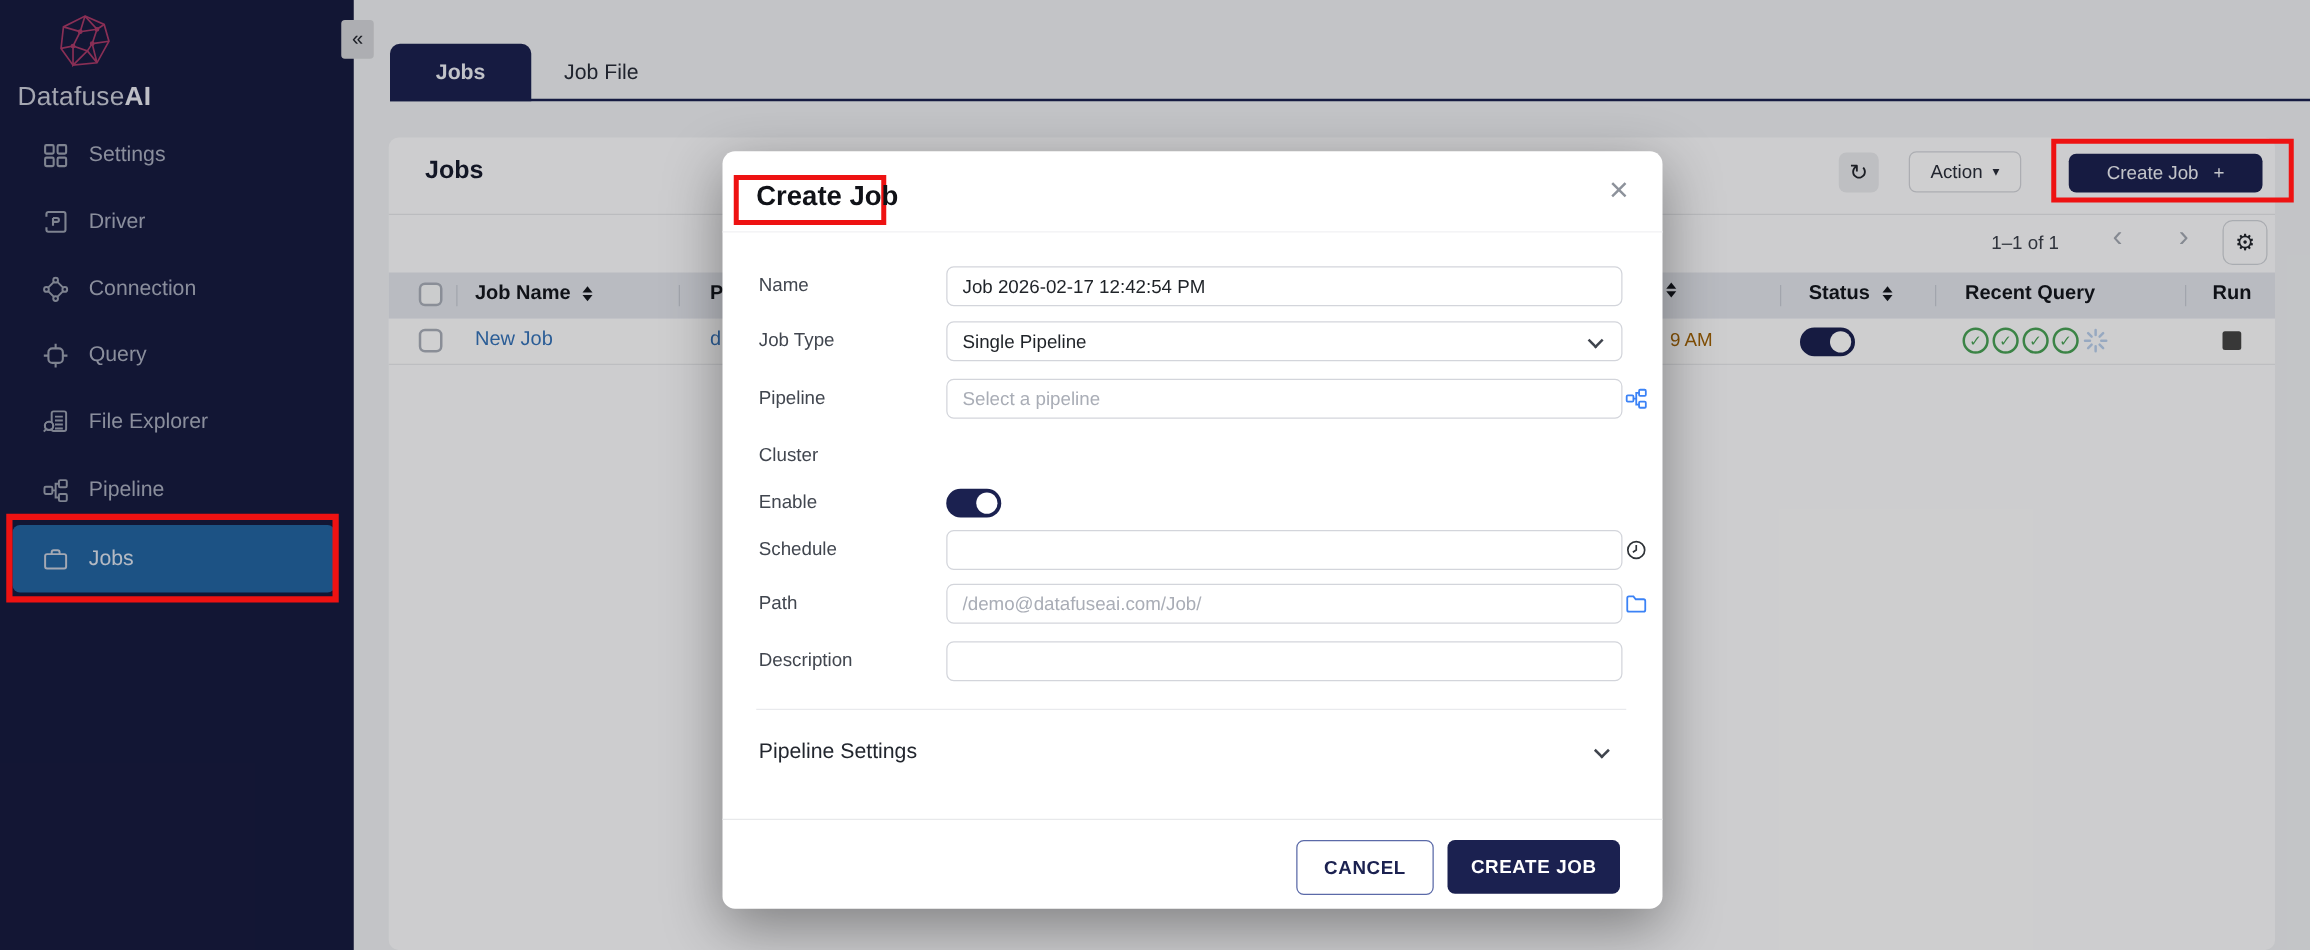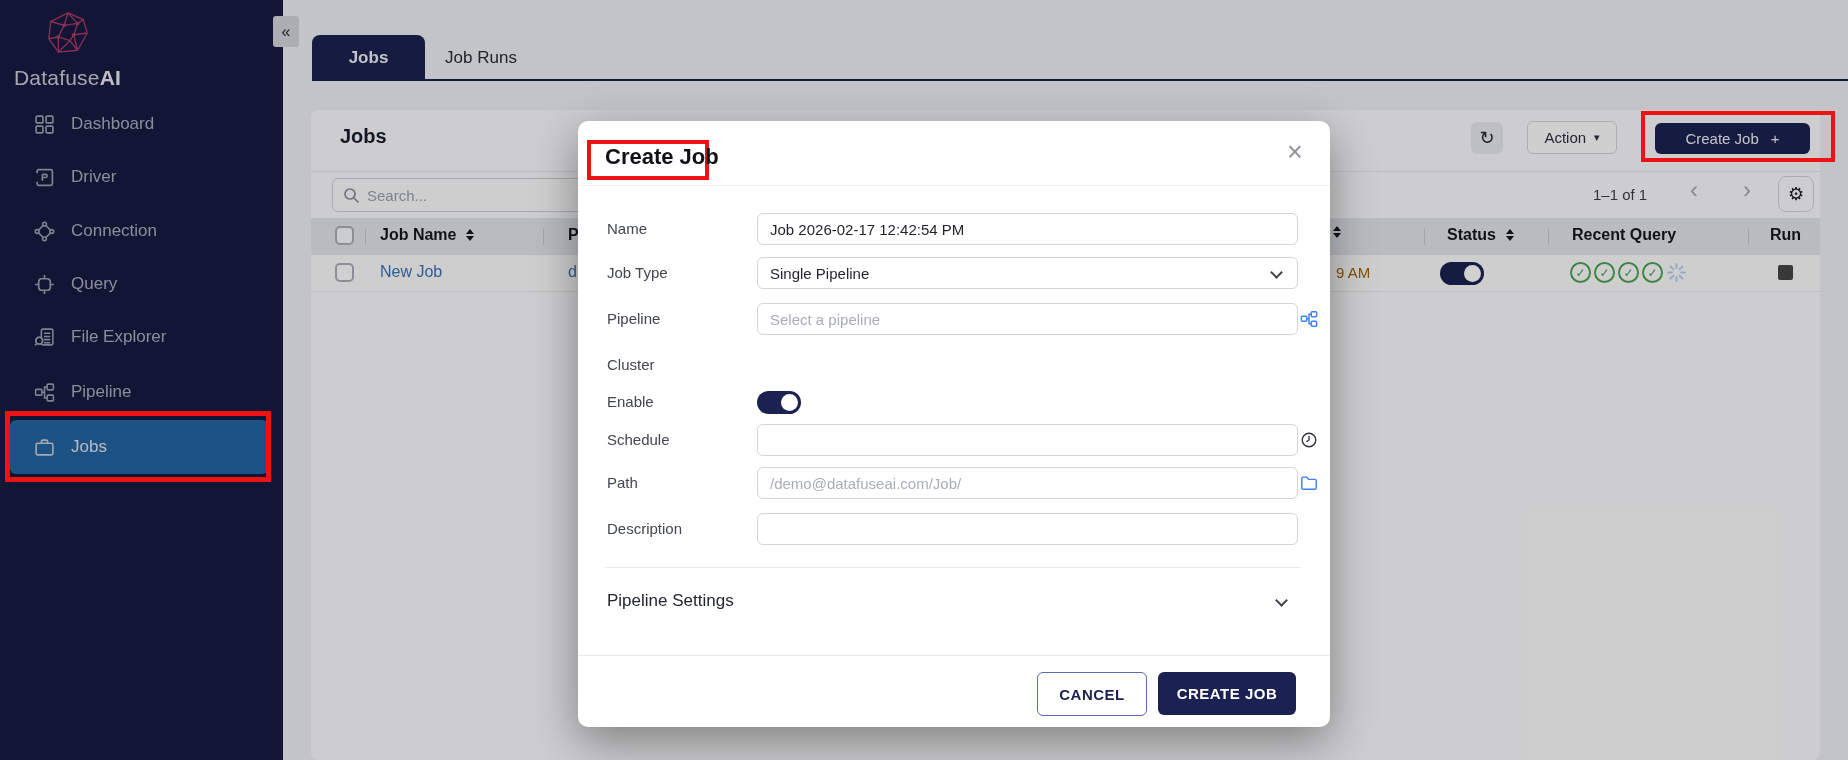--- a/index.html
+++ b/index.html
@@ -134,21 +134,21 @@
       <span class="logo-text"><span>Datafuse</span><b>AI</b></span>
     </div>
 
     <div class="nav-item" style="top:101px">
       <svg viewBox="0 0 20 20" fill="none" stroke="#9aa0b0" stroke-width="1.6">
         <rect x="2" y="2" width="6.5" height="6.5" rx="1"></rect>
           <rect x="11.5" y="2" width="6.5" height="6.5" rx="1"></rect>
         <rect x="2" y="11.5" width="6.5" height="6.5" rx="1"></rect>
           <rect x="11.5" y="11.5" width="6.5" height="6.5" rx="1"></rect>
       </svg>
-      <span>Dashboard</span>
+      <span>Settings</span>
     </div>
 
     <div class="nav-item" style="top:154px">
       <svg viewBox="0 0 20 20" fill="none" stroke="#9aa0b0" stroke-width="1.6">
         <path d="M3,6 V4 a1.5,1.5 0 0 1 1.5,-1.5 H16 a1.5,1.5 0 0 1 1.5,1.5 v12 a1.5,1.5 0 0 1 -1.5,1.5 H4.5 A1.5,1.5 0 0 1 3,16 v-2"></path>
         <path d="M8,7 v6 M8,10 h3 a1.5,1.5 0 0 0 0,-3 h-3"></path>
       </svg>
       <span>Driver</span>
     </div>
 
@@ -198,46 +198,39 @@
         <path d="M7,6 V4.5 A1.5,1.5 0 0 1 8.5,3 h3 A1.5,1.5 0 0 1 13,4.5 V6"></path>
       </svg>
       <span>Jobs</span>
     </div>
   </aside>
 
   <button class="collapse-btn">«</button>
 
   <div class="tab-underline"></div>
   <div class="tab active">Jobs</div>
-  <div class="tab inactive">Job Runs</div>
+  <div class="tab inactive">Job File</div>
 
   <div class="card">
     <div class="card-title">Jobs</div>
 
     <button class="btn-refresh">
       <span>↻</span>
     </button>
     <button class="btn-action">
       <span>Action</span>
       <span class="caret">▾</span>
     </button>
     <button class="btn-create">
       <span>Create Job</span>
       <span>+</span>
     </button>
 
     <div class="card-div1"></div>
 
-    <div class="search-wrap">
-      <svg width="17" height="17" viewBox="0 0 17 17" fill="none" stroke="#878d99" stroke-width="1.7">
-        <circle cx="7" cy="7" r="5"></circle>
-          <path d="M11,11 L15.5,15.5"></path>
-      </svg>
-      <input class="search-input" placeholder="Search..." style="">
-    </div>
 
     <div class="pag-range">1–1 of 1</div>
     <button class="pag-prev">‹</button>
     <button class="pag-next">›</button>
     <button class="btn-gear">
       <span>⚙</span>
     </button>
 
     <div class="thead">
       <div class="cbox" style="left:24px; top:8px"></div>

